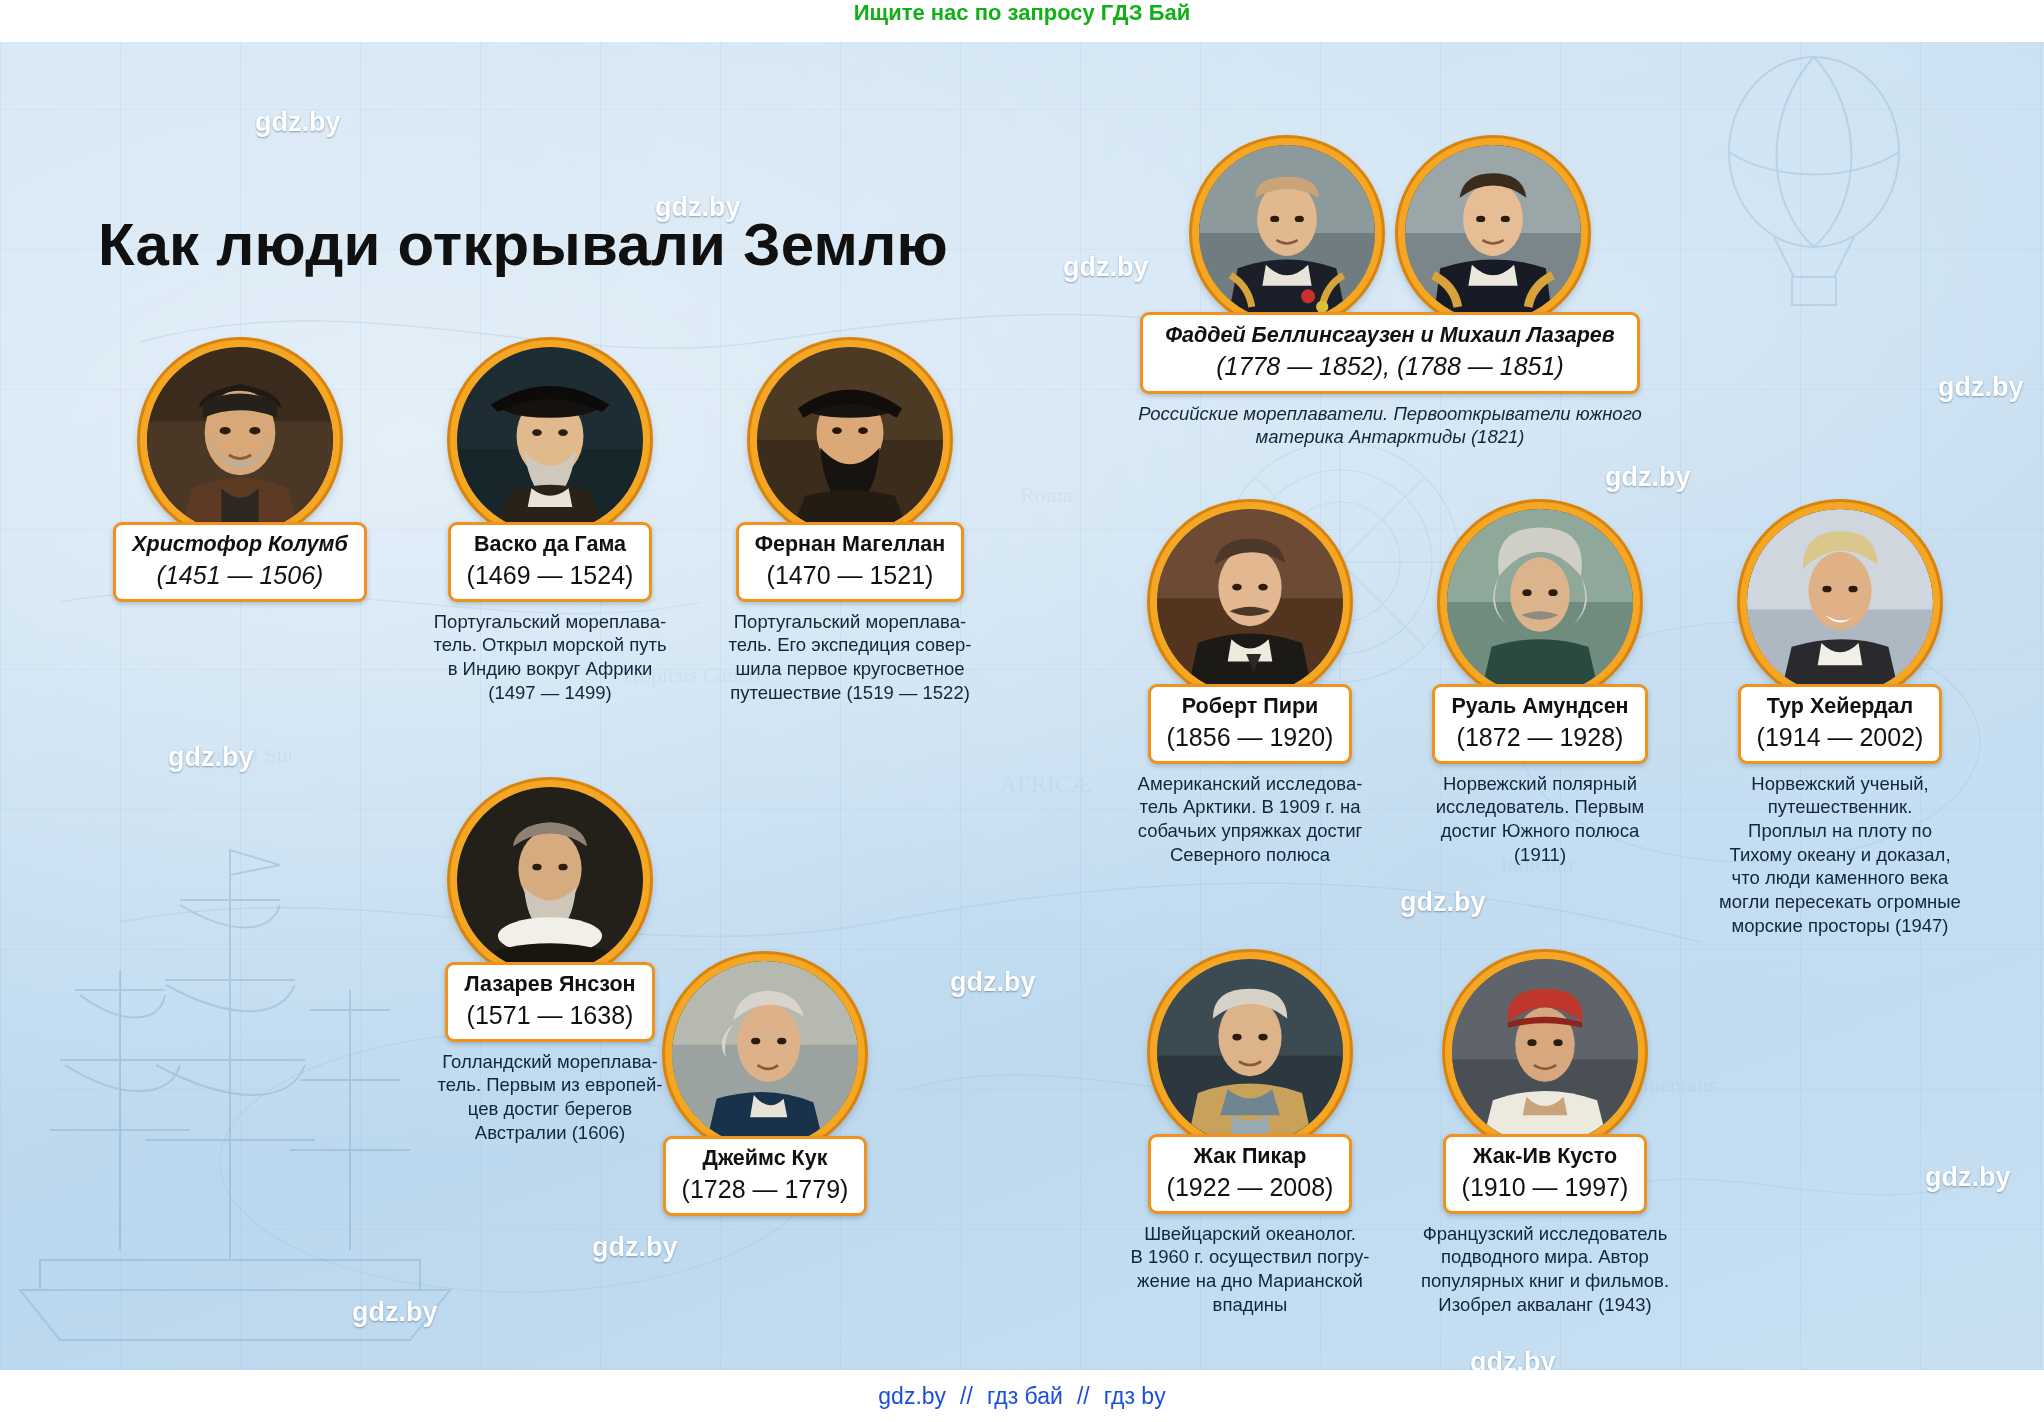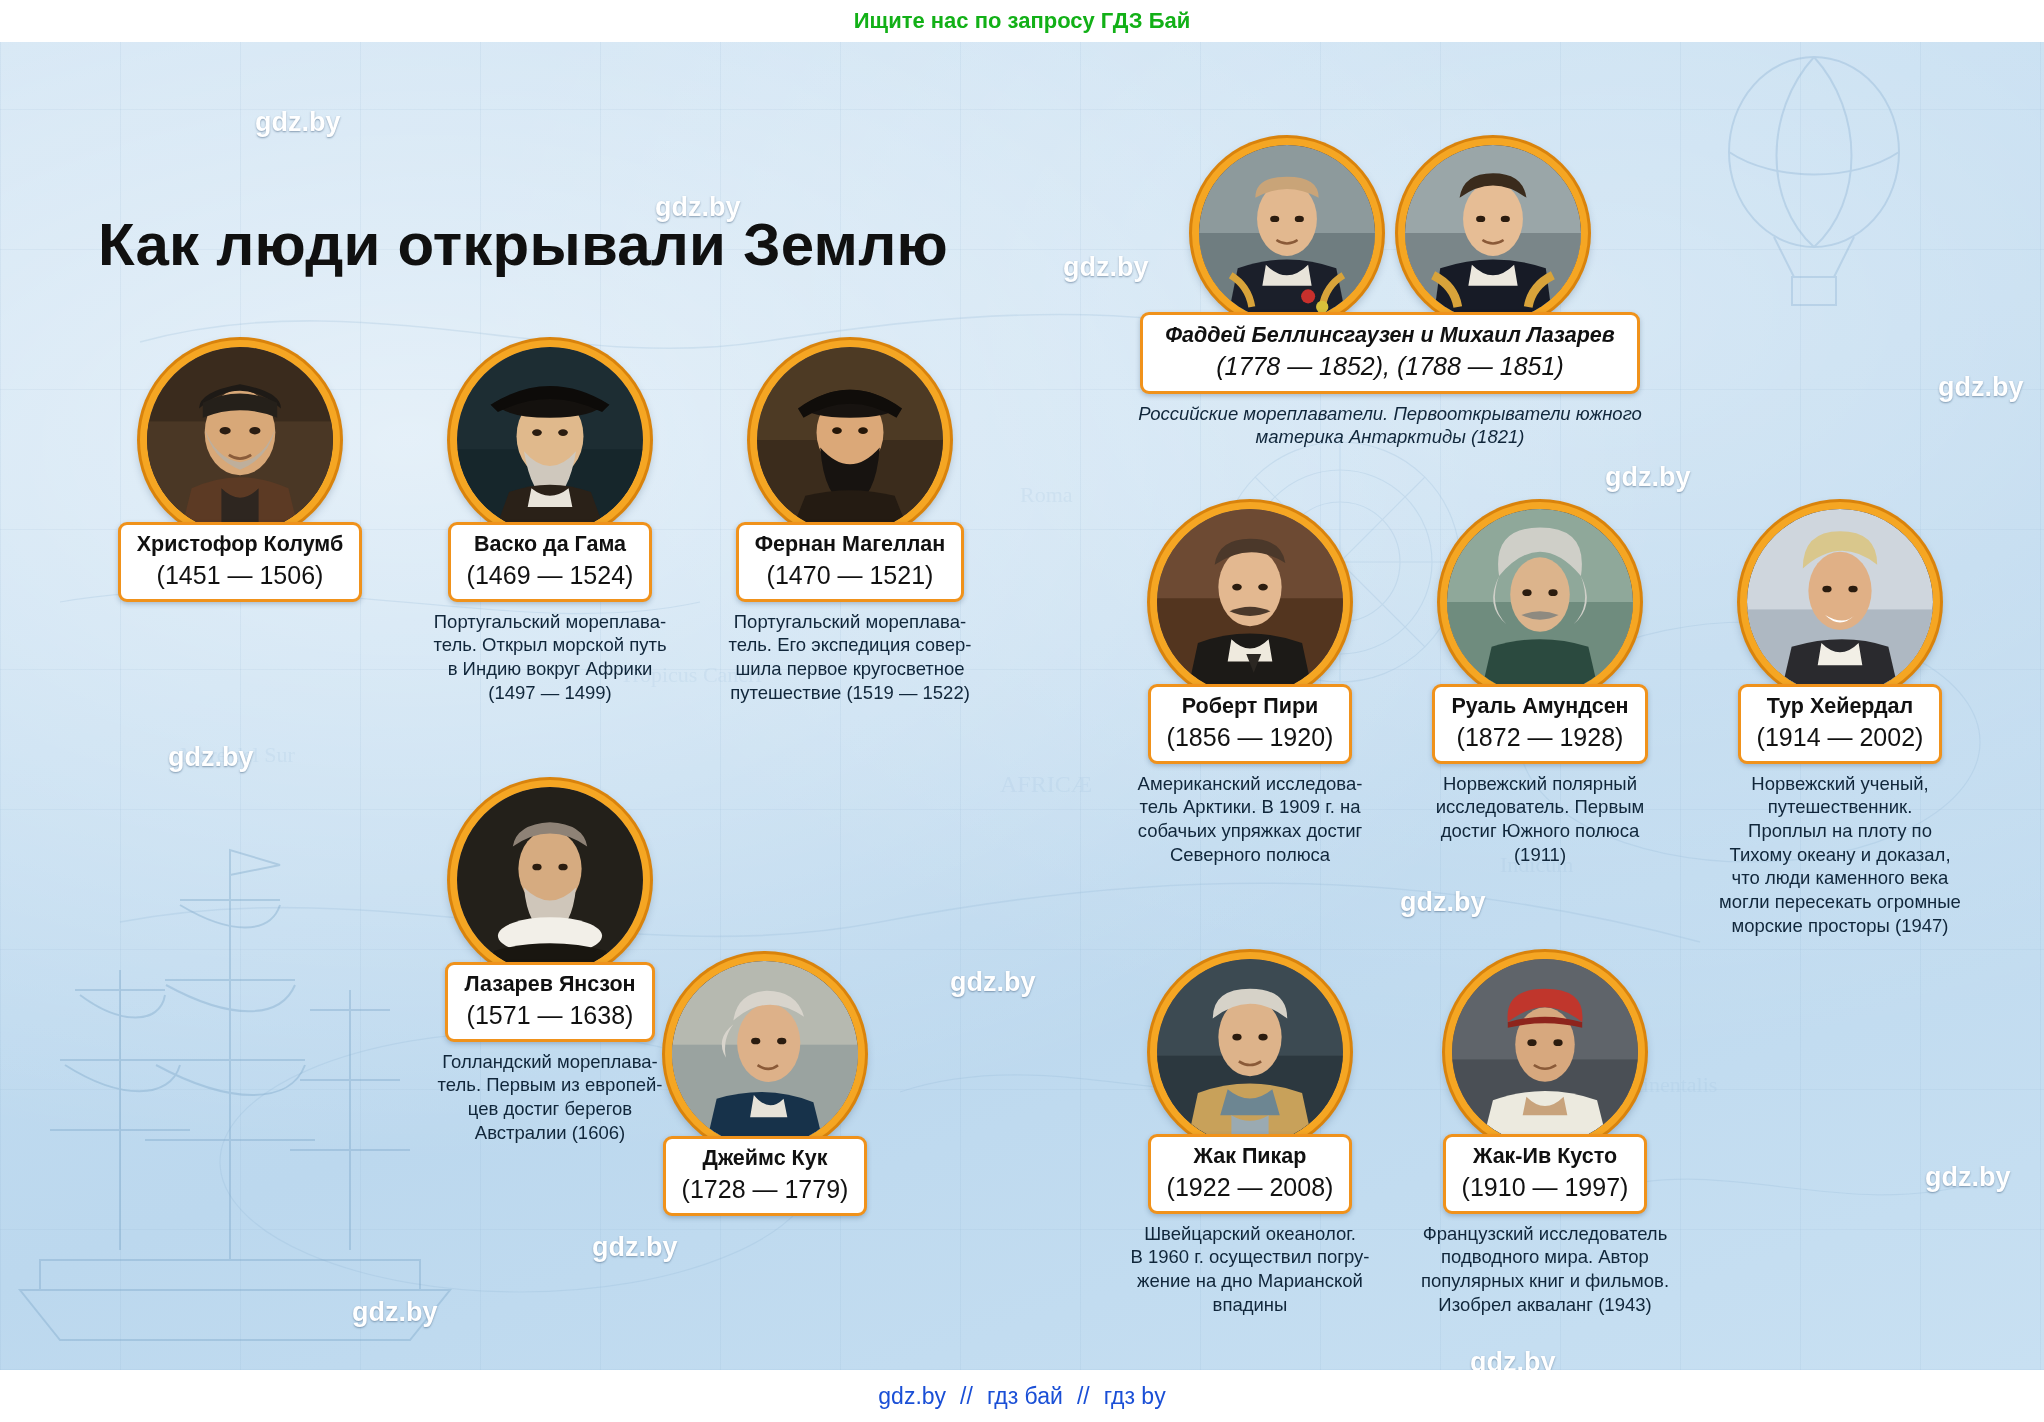--- a/index.html
+++ b/index.html
@@ -17,21 +17,21 @@
     position: relative;
     width: 2044px;
     height: 1422px;
     background: #ffffff;
   }
   
   .topbar {
     position: absolute;
     left: 0; top: 0;
     width: 2044px; height: 42px;
-    display: flex; align-items: center; justify-content: center;
+    display: flex; justify-content: center;
     background: #ffffff;
   }
   .topbar span {
     color: #12b017;
     font-size: 22px;
     font-weight: bold;
   }
   .bottombar {
     position: absolute;
     left: 0; bottom: 0;
@@ -237,21 +237,21 @@
         <ellipse cx="110" cy="100" rx="85" ry="95"></ellipse>
         <path d="M110 5 C 60 60, 60 150, 110 195 C 160 150, 160 60, 110 5"></path>
         <path d="M25 100 C 70 130, 150 130, 195 100"></path>
         <path d="M70 185 L90 225 M150 185 L130 225"></path>
         <rect x="88" y="225" width="44" height="28"></rect>
       </g>
     </svg>
 
     <div class="title">Как люди открывали Землю</div>
 
-    <div class="person" style="left:90px; top:298px; width:300px;">
+    <div class="person" style="left:90px; top:298px; width:300px;font-style:italic;">
       <div class="portrait-wrap" style="width:200px;">
         <div class="portrait" style="width:200px;height:200px;">
           <svg class="face" viewBox="0 0 100 100">
             <defs>
                 <clipPath id="c1">
                   <circle cx="50" cy="50" r="50"></circle>
                 </clipPath>
               </defs>
             <g clip-path="url(#c1)">
               <rect width="100" height="100" fill="#3a2b1d"></rect>

